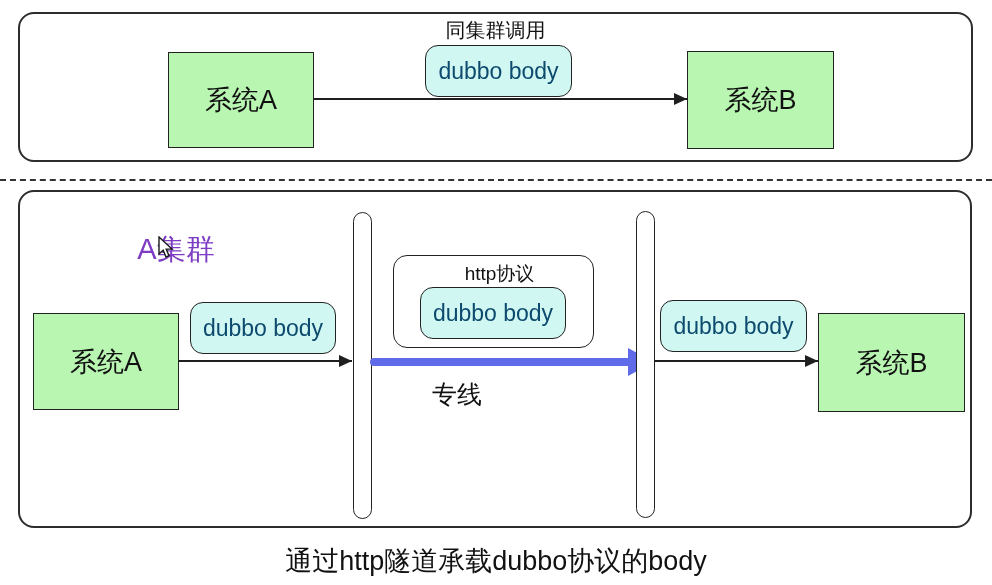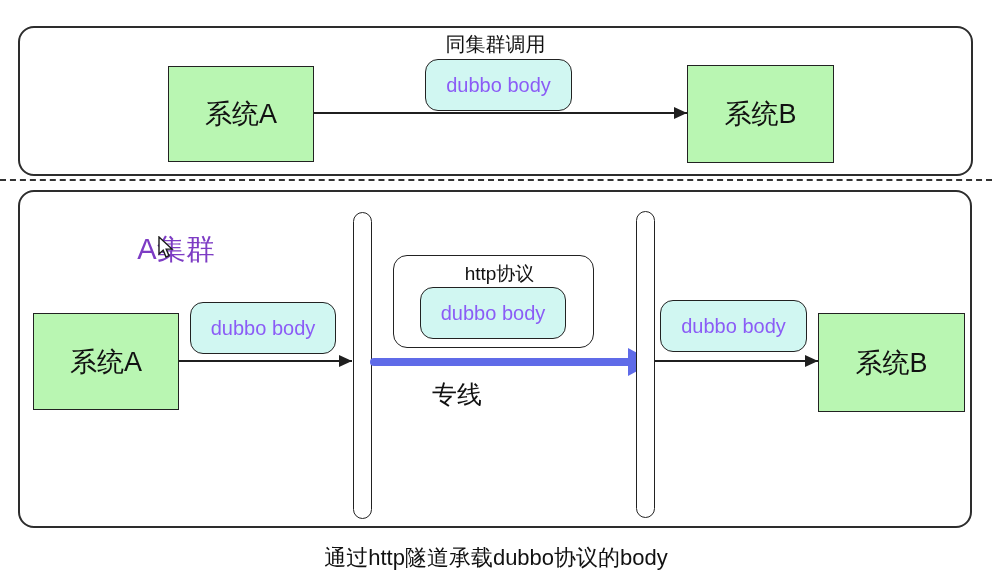--- a/index.html
+++ b/index.html
@@ -11,42 +11,42 @@
     overflow: hidden;
   }
   #stage { position: relative; width: 992px; height: 585px; }
 
   .panel {
     position: absolute;
     border: 2px solid #2d2d2d;
     border-radius: 16px;
     background: #ffffff;
   }
-  #top-panel  { left: 18px; top: 26px;  width: 955px; height: 150px; }
+  #top-panel  { left: 18px; top: 12px;  width: 955px; height: 150px; }
   #bottom-panel { left: 18px; top: 190px; width: 954px; height: 338px; }
 
   .panel-title {
     position: absolute; top: 3px; left: 0; right: 0;
     text-align: center; font-size: 20px; color: #111;
   }
 
   .sys-box {
     position: absolute;
     background: var(--green, #b9f6b2);
     border: 1.5px solid #222;
     display: flex; align-items: center; justify-content: center;
     font-size: 27px; color: #111;
   }
   .payload-box {
     position: absolute;
     background: var(--cyan, #d1f7f2);
     border: 1.5px solid #222;
     border-radius: 13px;
     display: flex; align-items: center; justify-content: center;
-    font-size: 20px; color: #8b5cf6;
+    font-size: 23px; color: #0c4a6e;
   }
 
   
   .harrow {
     position: absolute; height: 0;
     border-top: 2px solid #1f1f1f;
   }
   .harrow::after {
     content: '';
     position: absolute; right: 0; top: -7px;
@@ -100,21 +100,21 @@
     font-size: 25px; color: #111;
   }
 
   #divider {
     position: absolute; left: 0; top: 179px; width: 992px; height: 0;
     border-top: 2px dashed #333;
   }
 
   #caption {
     position: absolute; left: 0; top: 543px; width: 992px;
-    text-align: center; font-size: 22px; color: #111;
+    text-align: center; font-size: 27px; color: #111;
   }
 
   #cursor { position: absolute; left: 136px; top: 44px; width: 20px; height: 24px; }
 </style>
 </head>
 <body>
 
 <div id="stage">
 
   <div id="top-panel" class="panel">

